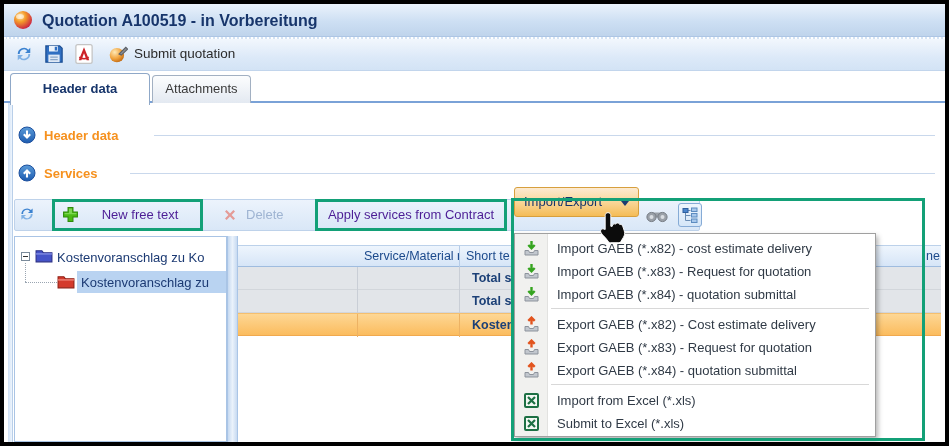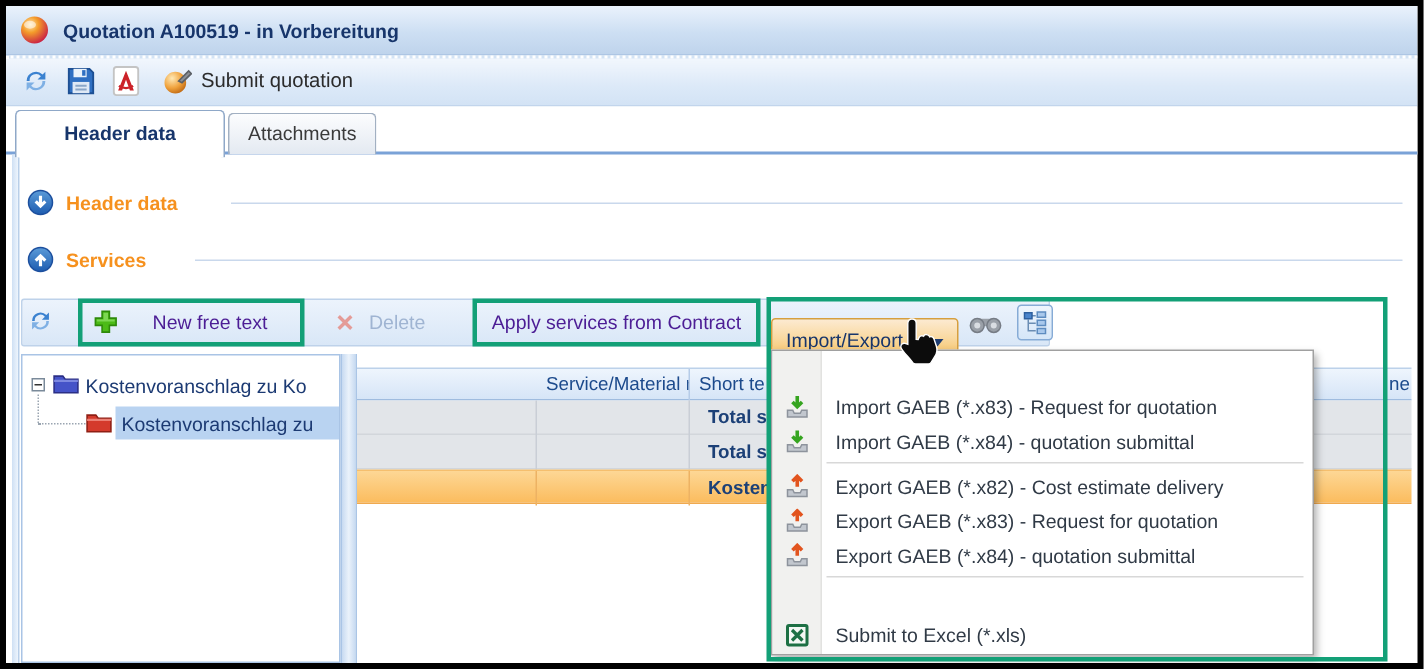--- a/index.html
+++ b/index.html
@@ -9,21 +9,21 @@
     border:4px solid #000; background:#fff;
     font-family:"Liberation Sans", sans-serif; overflow:hidden;
   }
   .abs{position:absolute;}
 
   
   .titlebar{left:0;top:0;width:941px;height:33px;
     background:linear-gradient(#eaf2fc,#cddff3 55%,#bfd4ec);
     border-bottom:1px solid #aec6e4;}
   .title-text{left:38px;top:0;height:33px;line-height:33px;
-    font-size:13px;font-weight:bold;color:#17356b;}
+    font-size:16px;font-weight:bold;color:#17356b;}
 
   
   .toolbar{left:0;top:33px;width:941px;height:34px;
     background:linear-gradient(#f2f7fd,#dce9f8 60%,#d3e3f5);
     border-top:2px dotted #ffffff; border-bottom:1px solid #c2d5ec;}
   .tb-icon{top:40px;width:20px;height:20px;cursor:pointer;}
   .submit-label{left:130px;top:33px;height:34px;line-height:34px;font-size:13.5px;color:#2b2b2b;}
 
   
   .tabstrip{left:0;top:67px;width:941px;height:32px;background:#fff;}
@@ -38,21 +38,21 @@
   .left-strip{left:4px;top:99px;width:5px;height:339px;
     background:linear-gradient(90deg,#cfe0f4,#eef5fd);border-right:1px solid #b9cfe9;}
   .section-label{font-size:13px;font-weight:bold;color:#f6911e;}
   .section-line{height:1px;background:#c9d8ec;}
 
   
   .svc-toolbar{left:10px;top:195px;width:686px;height:32px;
     background:linear-gradient(#ecf3fc,#d9e7f7);border:1px solid #bed2ea;border-radius:2px;}
   .btn-label{font-size:13px;color:#4c1d95;}
   .btn-label.disabled{color:#9fb4d2;}
-  .ie-btn{left:510px;top:208px;width:125px;height:30px;z-index:5;
+  .ie-btn{left:510px;top:183px;width:125px;height:30px;z-index:5;
     background:linear-gradient(#fcead1,#f9d9a0 45%,#f5bc56);
     border:1px solid #d79f3d;border-radius:3px;cursor:pointer;}
   .ie-btn .lbl{position:absolute;left:9px;top:0;height:28px;line-height:28px;font-size:13px;color:#17356b;}
   .caret{position:absolute;right:9px;top:13px;width:0;height:0;
     border-left:4px solid transparent;border-right:4px solid transparent;border-top:5px solid #1e3c70;}
   .mini-btn{width:24px;height:24px;background:linear-gradient(#eef5fd,#d5e6f8);
     border:1px solid #86abd6;border-radius:3px;cursor:pointer;text-align:center;}
 
   
   .tree-panel{left:10px;top:232px;width:213px;height:206px;background:#fff;
@@ -254,20 +254,27 @@
     <div class="grow orange" style="top:68px">
       <div class="gcell" style="left:0;width:120px"></div>
       <div class="gcell" style="left:120px;width:102px"></div>
       <div class="gtext">Kostenv</div>
     </div>
   </div>
 
   <div class="abs menu">
     <div class="menu-gutter"></div>
 
+    <div class="menu-item" style="top:3px">
+      <svg class="mi-icon" viewBox="0 0 17 17">
+        <path d="M8.5 1v6.5M5.3 5l3.2 3.2L11.7 5" stroke="#35a41f" stroke-width="2.4" fill="none"></path>
+        <path d="M2 10.5h3.5l1 2h4l1-2H15v4.5H2z" fill="#c2c7ce" stroke="#8d939c"></path>
+      </svg>
+      <span class="mi-label">Import GAEB (*.x82) - cost estimate delivery</span>
+    </div>
     <div class="menu-item" style="top:26px">
       <svg class="mi-icon" viewBox="0 0 17 17">
         <path d="M8.5 1v6.5M5.3 5l3.2 3.2L11.7 5" stroke="#35a41f" stroke-width="2.4" fill="none"></path>
         <path d="M2 10.5h3.5l1 2h4l1-2H15v4.5H2z" fill="#c2c7ce" stroke="#8d939c"></path>
       </svg>
       <span class="mi-label">Import GAEB (*.x83) - Request for quotation</span>
     </div>
     <div class="menu-item" style="top:49px">
       <svg class="mi-icon" viewBox="0 0 17 17">
         <path d="M8.5 1v6.5M5.3 5l3.2 3.2L11.7 5" stroke="#35a41f" stroke-width="2.4" fill="none"></path>
@@ -295,26 +302,34 @@
     <div class="menu-item" style="top:125px">
       <svg class="mi-icon" viewBox="0 0 17 17">
         <path d="M8.5 8.5V2M5.3 4.8 8.5 1.6l3.2 3.2" stroke="#e2541e" stroke-width="2.4" fill="none"></path>
         <path d="M2 10.5h3.5l1 2h4l1-2H15v4.5H2z" fill="#c2c7ce" stroke="#8d939c"></path>
       </svg>
       <span class="mi-label">Export GAEB (*.x84) - quotation submittal</span>
     </div>
 
     <div class="menu-sep" style="top:150px"></div>
 
-    <div class="menu-item" style="top:178px">
+    <div class="menu-item" style="top:155px">
       <svg class="mi-icon" viewBox="0 0 17 17">
         <rect x="1" y="1" width="15" height="15" rx="2" fill="#1d7044"></rect>
         <rect x="3" y="3" width="11" height="11" fill="#f4f8f4"></rect>
         <path d="M5 5l7 7M12 5l-7 7" stroke="#1d7044" stroke-width="2.2"></path>
       </svg>
+      <span class="mi-label">Import from Excel (*.xls)</span>
+    </div>
+    <div class="menu-item" style="top:178px">
+      <svg class="mi-icon" viewBox="0 0 17 17">
+        <rect x="1" y="1" width="15" height="15" rx="2" fill="#1d7044"></rect>
+        <rect x="3" y="3" width="11" height="11" fill="#f4f8f4"></rect>
+        <path d="M5 5l7 7M12 5l-7 7" stroke="#1d7044" stroke-width="2.2"></path>
+      </svg>
       <span class="mi-label">Submit to Excel (*.xls)</span>
     </div>
   </div>
 
   <div class="abs anno" style="left:48px;top:195px;width:151px;height:32px"></div>
   <div class="abs anno" style="left:311px;top:195px;width:192px;height:32px"></div>
   <div class="abs anno" style="left:507px;top:194px;width:414px;height:243px"></div>
 
   <svg class="abs cursor" style="left:592px;top:207px" width="32" height="38" viewBox="0 0 24 28">
     <path d="M9 1c1.3 0 2.1.9 2.1 2.2v8l1 .1.4-1c.4-.9 1.5-1.2 2.3-.7.3-.7 1.2-1 2-.7.6.2.9.6 1 1 .9-.3 1.9.2 2.2 1.1l1.2 3.6c.6 1.9.3 3.4-.7 5l-1.9 3.1c-.3.5-.8.8-1.4.8h-6.4c-.6 0-1.1-.3-1.4-.7-1.1-1.6-2.4-3-3.9-4.6-1.3-1.4-2.1-2.4-2.1-3.4 0-1.1 1-1.9 2.1-1.6l1.4.4V3.2C6.9 1.9 7.7 1 9 1z" fill="#0c0c0c" stroke="#ffffff" stroke-width="0.7"></path>

